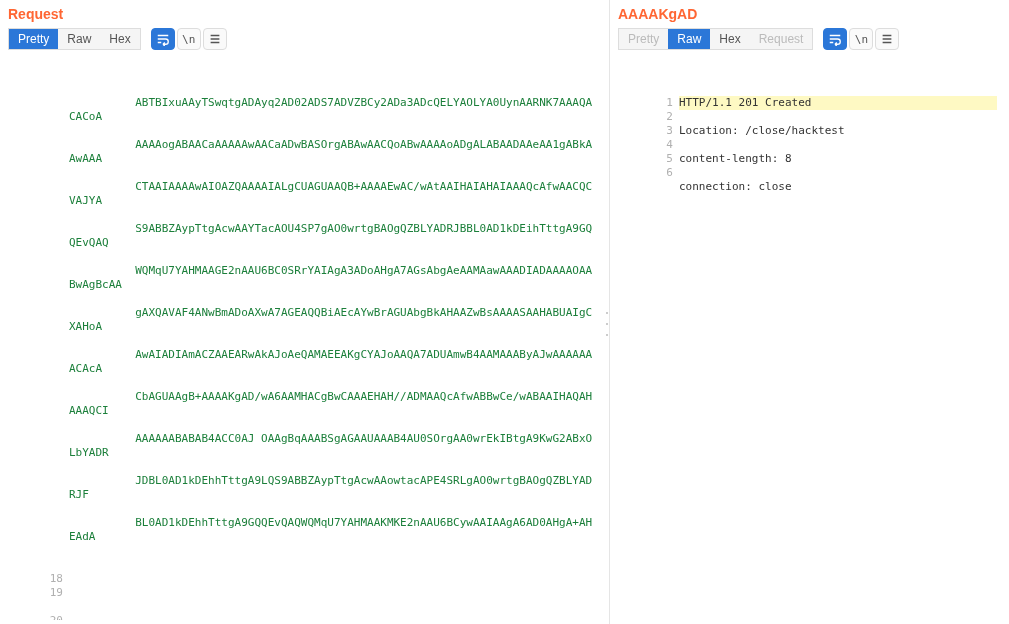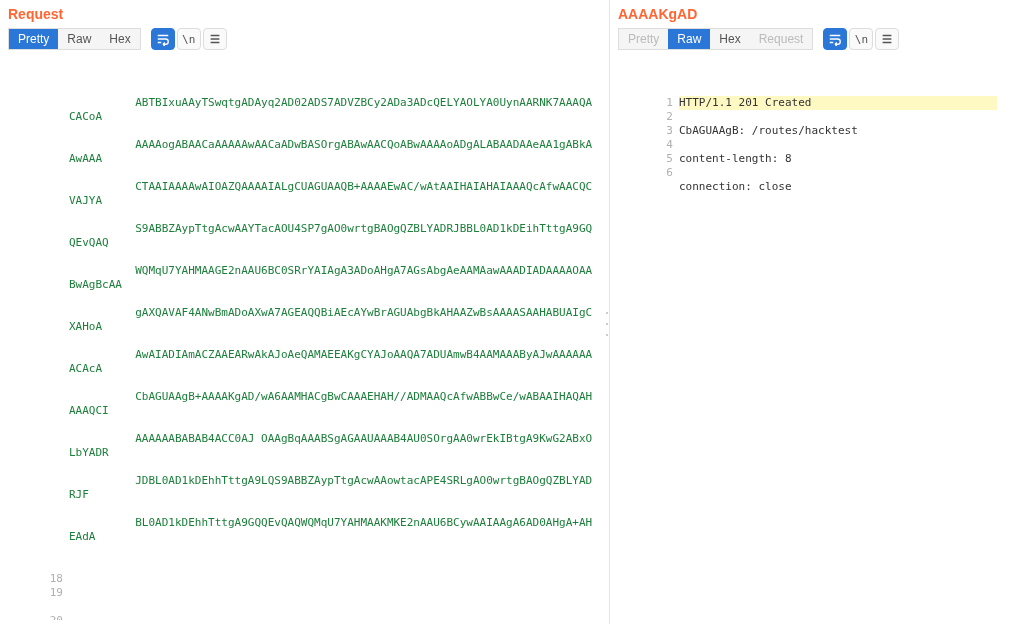--- a/index.html
+++ b/index.html
@@ -135,21 +135,21 @@
           </svg>
       </div>
     </div>
     <div class="editor">
       <div class="editor-inner">
         <div class="gutter">
 <span class="code-line">1</span><span class="code-line">2</span><span class="code-line">3</span><span class="code-line">4</span><span class="code-line">5</span><span class="code-line">6</span>
         </div>
         <div class="code resp-code">
 <span class="code-line highlight-line">HTTP/1.1 201 Created</span>
-<span class="code-line">CbAGUAAgB: /routes/hacktest</span>
+<span class="code-line">Location: /close/hacktest</span>
 <span class="code-line">content-length: 8</span>
 <span class="code-line">connection: close</span>
 <span class="code-line">&nbsp;</span>
 <span class="code-line">&nbsp;</span>
         </div>
       </div>
     </div>
   </div>
 </div>
 

